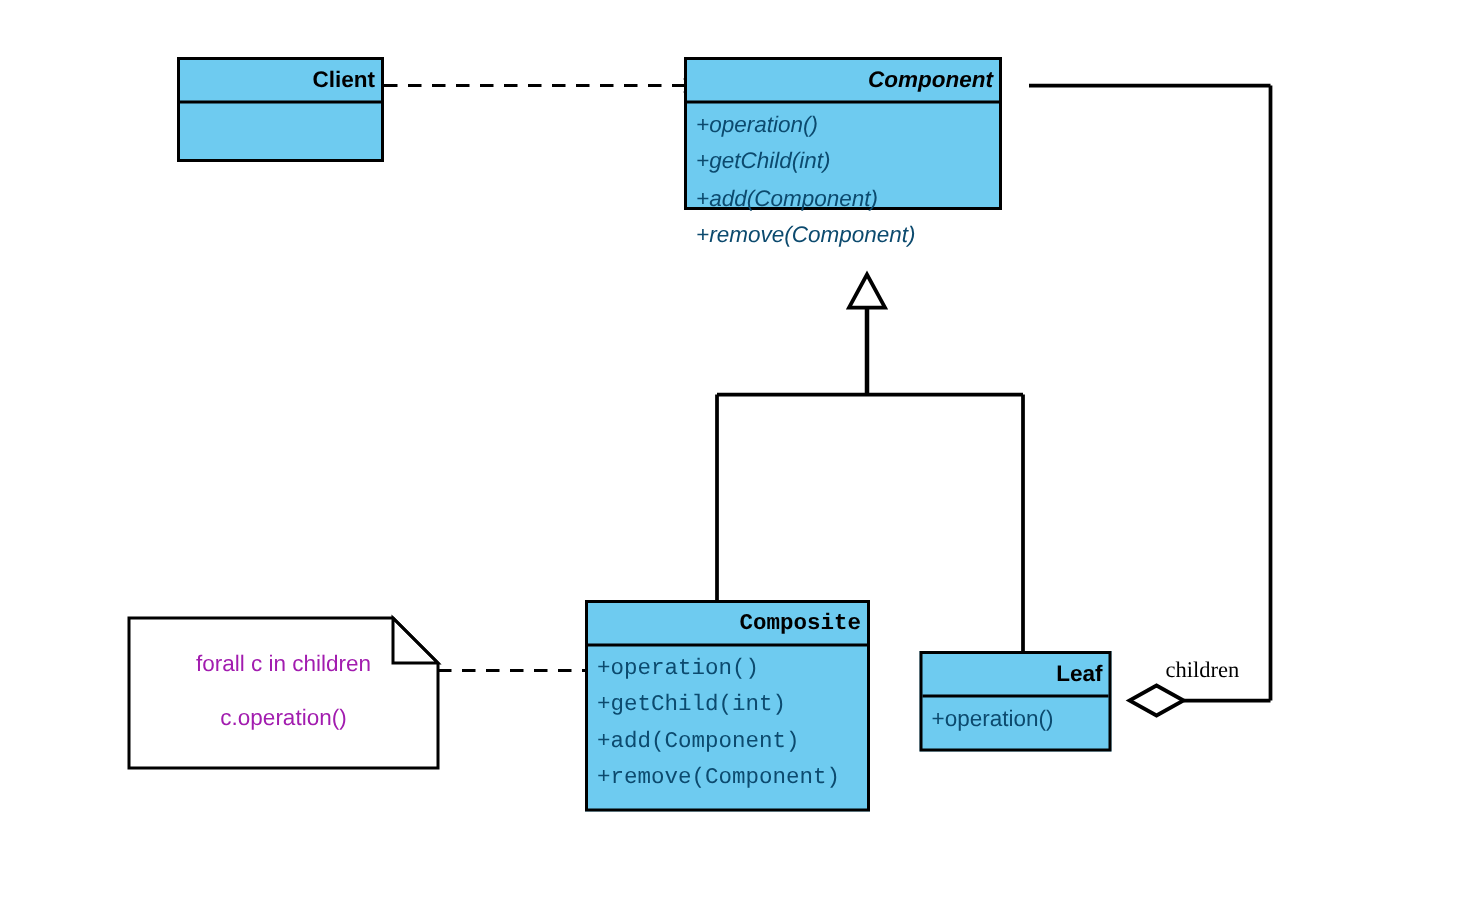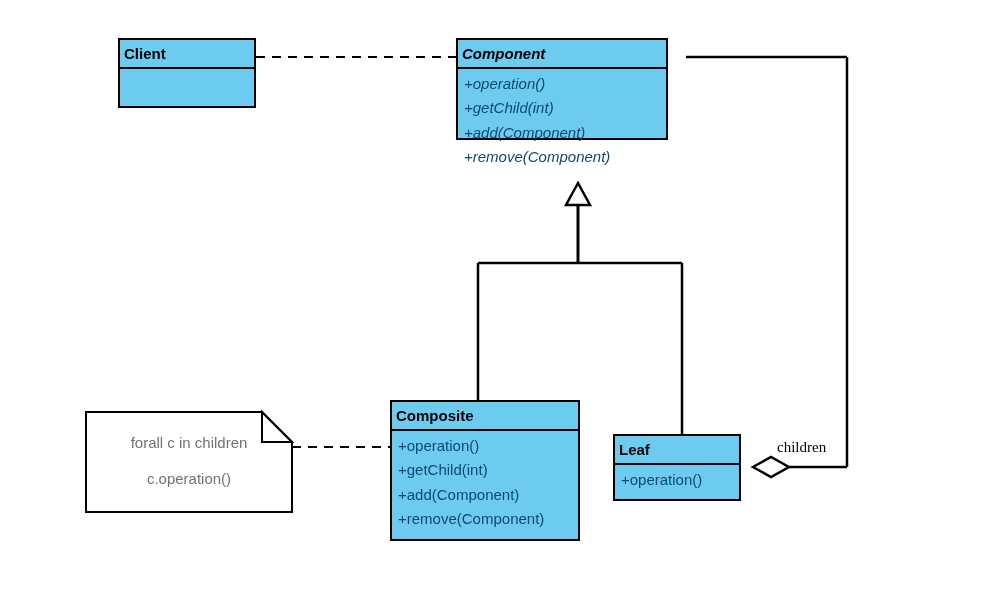--- a/index.html
+++ b/index.html
@@ -23,21 +23,21 @@
     height: 599px;
     pointer-events: none;
   }
   .uml-class {
     position: absolute;
     background: #6ecbf0;
     border: 2px solid #000000;
     box-sizing: border-box;
   }
   .uml-title {
-    text-align: left;
+    text-align: right;
     font-weight: bold;
     font-size: 15px;
     color: #000000;
     line-height: 1;
     padding: 6px 4px 6px 4px;
   }
   .uml-title.italic {
     font-style: italic;
   }
   .uml-sep {
@@ -54,21 +54,21 @@
     white-space: nowrap;
   }
   .uml-ops.italic div {
     font-style: italic;
   }
   .note {
     position: absolute;
     background: #6ecbf0;
     box-sizing: border-box;
     font-size: 15px;
-    color: #737373;
+    color: #a21caf;
   }
   .note .note-text {
     position: absolute;
     left: 0;
     right: 0;
     text-align: center;
     white-space: nowrap;
   }
   .edge-label {
     position: absolute;
@@ -127,21 +127,21 @@
     <div class="uml-title italic">Component</div>
     <div class="uml-sep"></div>
     <div class="uml-ops italic">
       <div>+operation()</div>
       <div>+getChild(int)</div>
       <div>+add(Component)</div>
       <div>+remove(Component)</div>
     </div>
   </div>
 
-  <div class="uml-class" style="left:390px; top:400px; width:190px; height:141px;">
+  <div class="uml-class" style="left:390px; top:400px; width:190px; height:141px;font-family:Liberation Mono, monospace;">
     <div class="uml-title">Composite</div>
     <div class="uml-sep"></div>
     <div class="uml-ops">
       <div>+operation()</div>
       <div>+getChild(int)</div>
       <div>+add(Component)</div>
       <div>+remove(Component)</div>
     </div>
   </div>
 

